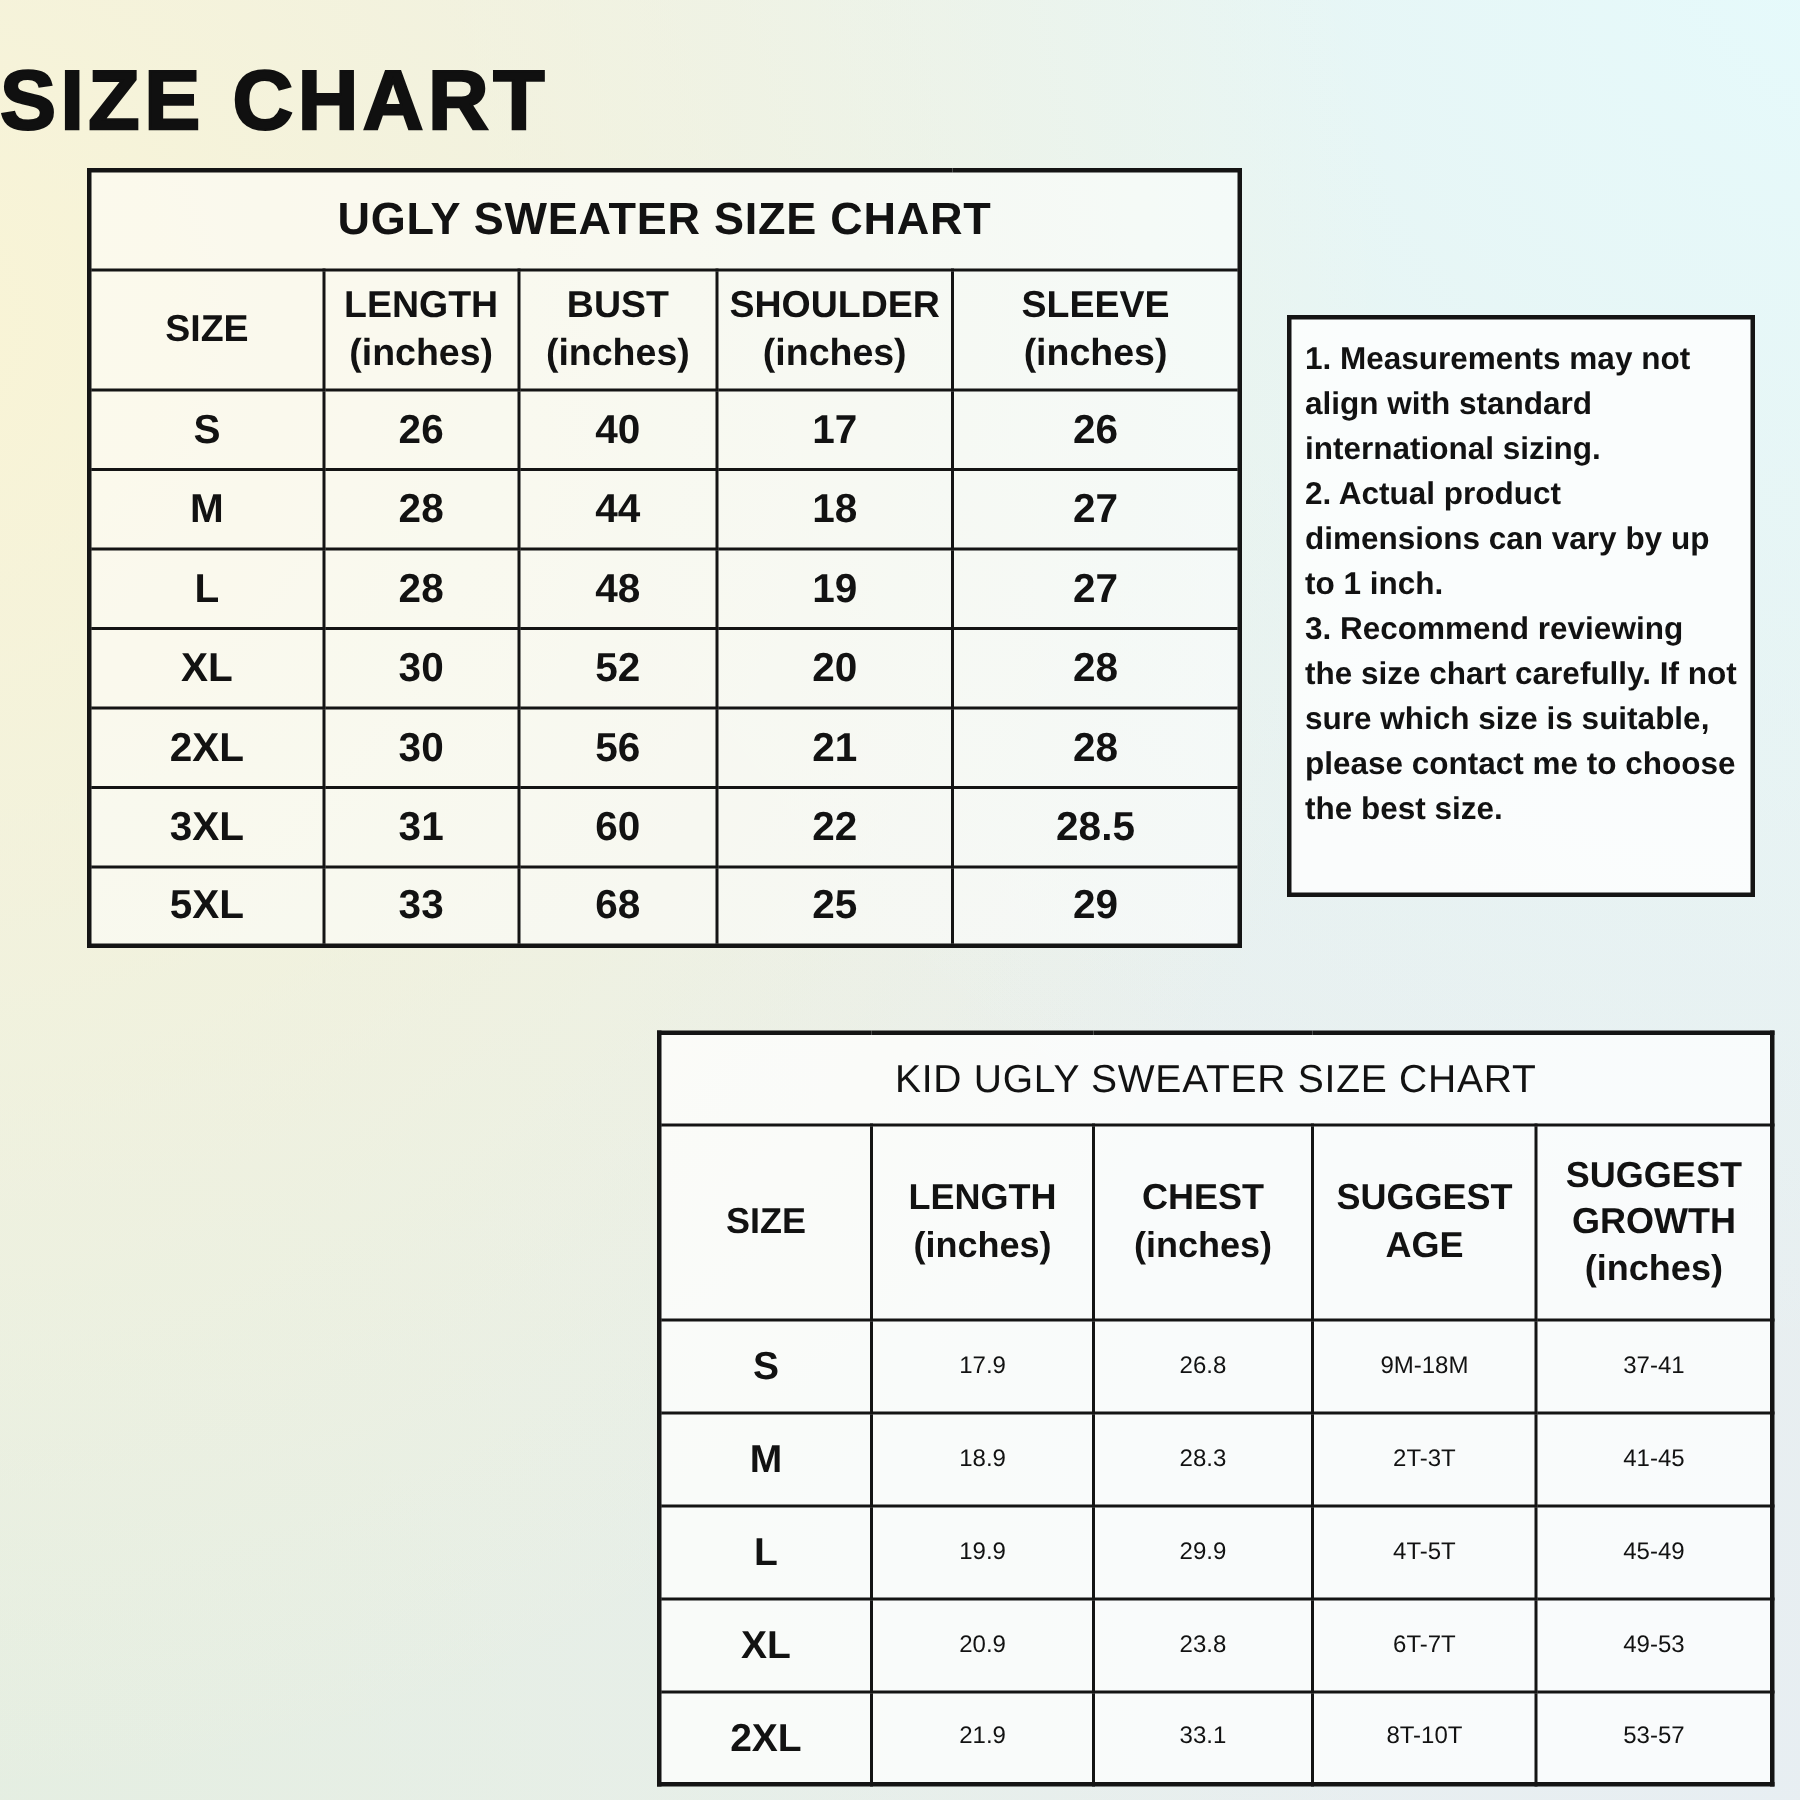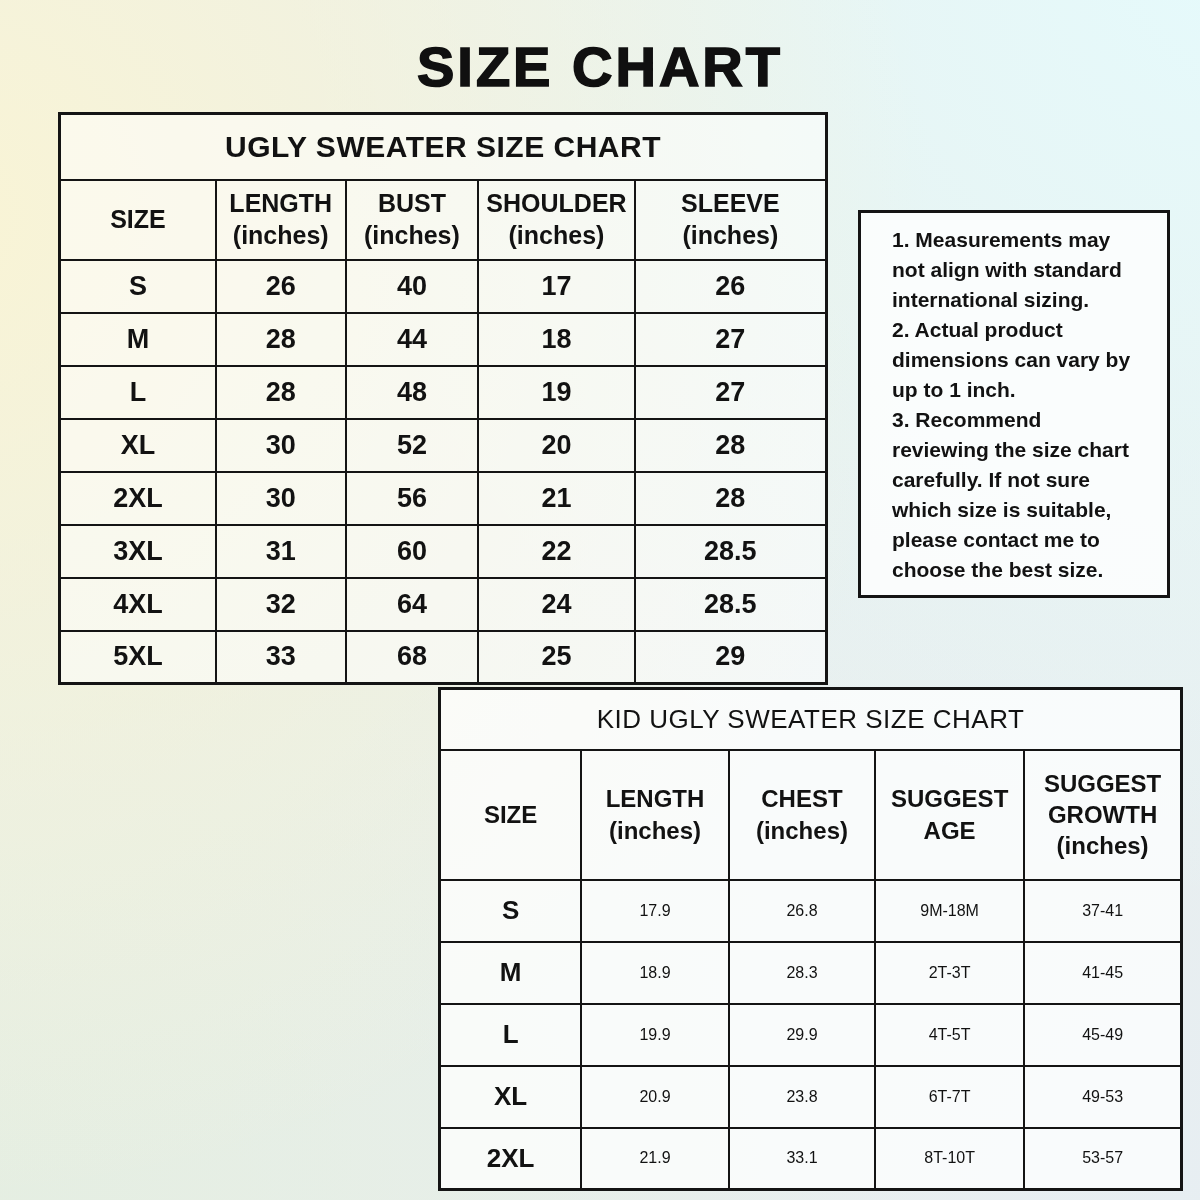--- a/index.html
+++ b/index.html
@@ -11,21 +11,21 @@
     color:#121212;
     background-color:#e9efec;
     background-image:
       radial-gradient(circle at -5% 18%, rgba(249,244,213,1) 0%, rgba(249,244,213,0) 62%),
       radial-gradient(circle at 105% -5%, rgba(229,251,253,0.95) 0%, rgba(229,251,253,0) 55%),
       radial-gradient(circle at -5% 105%, rgba(228,238,224,0.9) 0%, rgba(228,238,224,0) 55%),
       radial-gradient(circle at 105% 105%, rgba(231,238,243,0.95) 0%, rgba(231,238,243,0) 60%);
   }
   .page-title{
     position:absolute;top:34px;left:0;width:1200px;
-    margin:0;text-align:center;
+    margin:0;
     font-size:56px;font-weight:900;letter-spacing:3px;
     -webkit-text-stroke:1.6px #101010;
     color:#101010;
   }
   table{border-collapse:collapse;table-layout:fixed;position:absolute;}
   th,td{border:2.4px solid #141414;text-align:center;vertical-align:middle;padding:0 4px;box-sizing:border-box;}
   .adult-table{left:58px;top:112px;width:770px;border:3.5px solid #141414;padding-left:32px;}
   .adult-table th,.adult-table td{background:rgba(255,255,255,0.50);}
   .adult-table .t-title{height:66px;}
   .adult-table .t-title th{font-size:30px;font-weight:700;letter-spacing:0.5px;}
@@ -40,21 +40,21 @@
   .kid-table .t-title th{font-size:26px;font-weight:400;letter-spacing:0.5px;margin-top:20px;}
   .kid-table .t-head{height:130px;}
   .kid-table .t-head th{font-size:24px;font-weight:700;line-height:1.3;white-space:pre-line;}
   .kid-table tbody tr{height:62px;}
   .kid-table tbody td{font-size:16px;font-weight:400;}
   .kid-table tbody th{font-size:26px;font-weight:700;}
   .notes-box{
     position:absolute;left:858px;top:210px;width:312px;height:388px;
     box-sizing:border-box;border:3.5px solid #141414;
     background:rgba(255,255,255,0.78);
-    padding:12px 31px;
+    padding:12px 9px;
     font-size:21px;font-weight:700;line-height:1.43;color:#121212;
   }
   .notes-box p{margin:0;}
 </style>
 </head>
 <body>
 
 <div class="canvas">
 
   <h1 class="page-title">SIZE CHART</h1>
@@ -120,27 +120,20 @@
         <td>28</td>
       </tr>
       <tr>
         <th>3XL</th>
         <td>31</td>
         <td>60</td>
         <td>22</td>
         <td>28.5</td>
       </tr>
       <tr>
-        <th>4XL</th>
-        <td>32</td>
-        <td>64</td>
-        <td>24</td>
-        <td>28.5</td>
-      </tr>
-      <tr>
         <th>5XL</th>
         <td>33</td>
         <td>68</td>
         <td>25</td>
         <td>29</td>
       </tr>
     </tbody>
   </table>
 
   <div class="notes-box">

